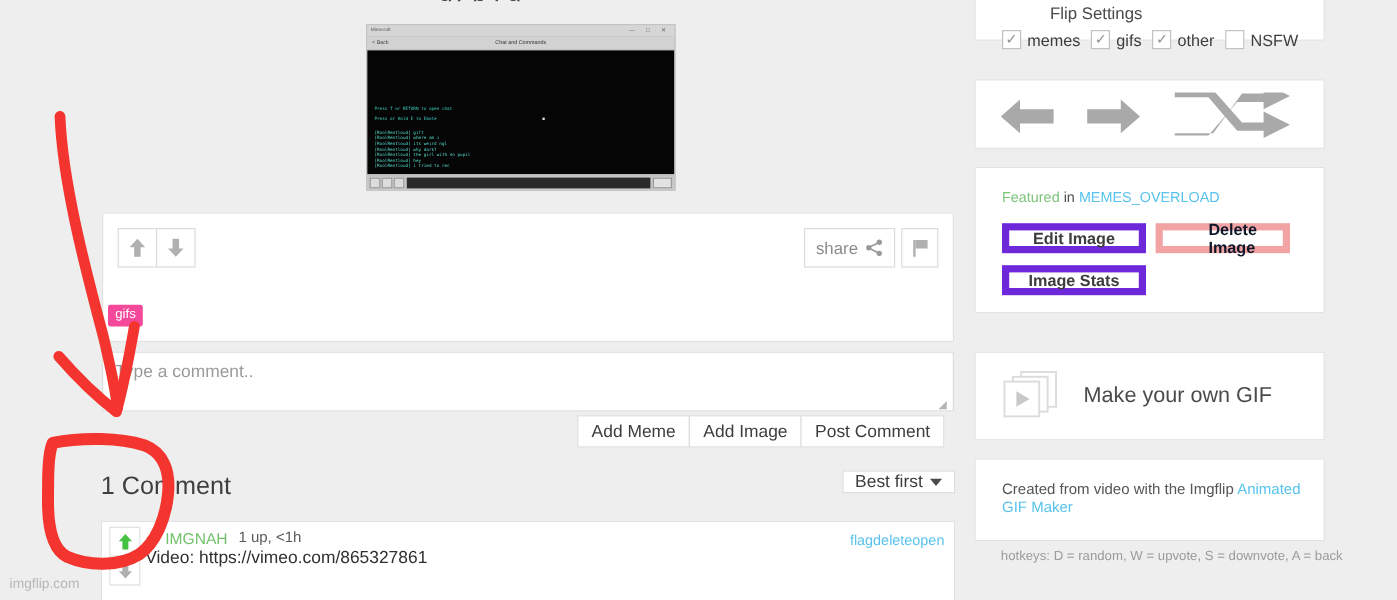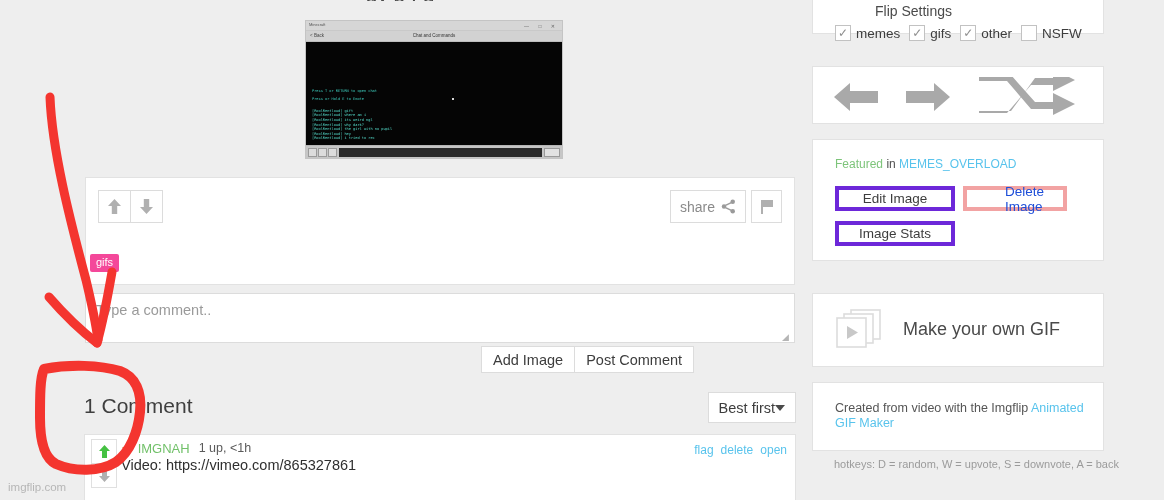--- a/index.html
+++ b/index.html
@@ -238,28 +238,28 @@
   }
   .comments-count {
     position: absolute;
     left: 0; top: 0;
     font-size: 21px;
     color: #3f3f3f;
   }
   .sortbtn {
     position: absolute;
     right: 0; top: -2px;
-    height: 31px;
+    height: 19px;
     border: 1px solid #dcdcdc;
     background: #fff;
     font-size: 14.5px;
     color: #3d3d3d;
     display: flex; align-items: center;
     padding: 0 10px;
-    gap: 0;
+    gap: 6px;
   }
   .caret {
     width: 0; height: 0;
     border-left: 5px solid transparent;
     border-right: 5px solid transparent;
     border-top: 6px solid #4a4a4a;
   }
 
   
   .comment-row {
@@ -305,21 +305,21 @@
   .c-meta {
     color: #5a5a5a;
     font-size: 12.5px;
     margin-left: 4px;
   }
   .c-actions {
     position: absolute;
     right: 0; top: 3px;
     font-size: 12px;
     color: #58c3ec;
-    display: flex; gap: 7px;
+    display: flex; 
   }
   .c-text {
     margin-top: 3px;
     font-size: 14.5px;
     color: #2f2f2f;
     line-height: 19px;
   }
   .side-card {
     position: absolute;
     left: 812px;
@@ -360,30 +360,30 @@
   .featured-line {
     position: absolute; left: 22px; top: 17px;
     font-size: 12px;
   }
   .featured-word { color: #7dc47a; }
   .featured-in { color: #4f4f4f; }
   .featured-stream { color: #58c3ec; }
   .fbtn {
     position: absolute;
     height: 25px;
-    border: 4px solid #6d28d9;
+    border: 6px solid #6d28d9;
     background: #fff;
     font-size: 13.5px;
     color: #3d3d3d;
-    display: flex; align-items: center; justify-content: center;
+    display: flex; align-items: center; justify-content: center; font-weight: bold;
   }
   #btn-edit { left: 22px; top: 46px; width: 120px; }
   #btn-delete {
-    left: 150px; top: 46px; width: 104px;
-    border-color: #f2a3a3; color: #1d4ed8; padding-left: 38px;
+    left: 150px; top: 46px; width: 112px;
+    border-color: #f2a3a3; color: #0f172a; padding-left: 38px;
   }
   #btn-stats { left: 22px; top: 81px; width: 120px; }
 
   #card-gif { top: 293px; width: 292px; height: 74px; }
   .gif-icon { position: absolute; left: 22px; top: 14px; }
   .gif-text {
     position: absolute; left: 90px; top: 25px;
     font-size: 18px; color: #4a4a4a;
   }
 
@@ -488,20 +488,21 @@
     </div>
 
   </div>
 
   <div class="tag-pill">gifs</div>
 
   <textarea class="compose-box" placeholder="Type a comment.." style=""></textarea>
   <div class="resize-grip">◢</div>
 
   <div class="compose-actions">
+    <div class="cbtn">Add Meme</div>
     <div class="cbtn">Add Image</div>
     <div class="cbtn">Post Comment</div>
   </div>
 
   <div class="comments-head">
     <div class="comments-count">1 Comment</div>
     <div class="sortbtn">
       <span>Best first</span>
       <span class="caret"></span>
     </div>

